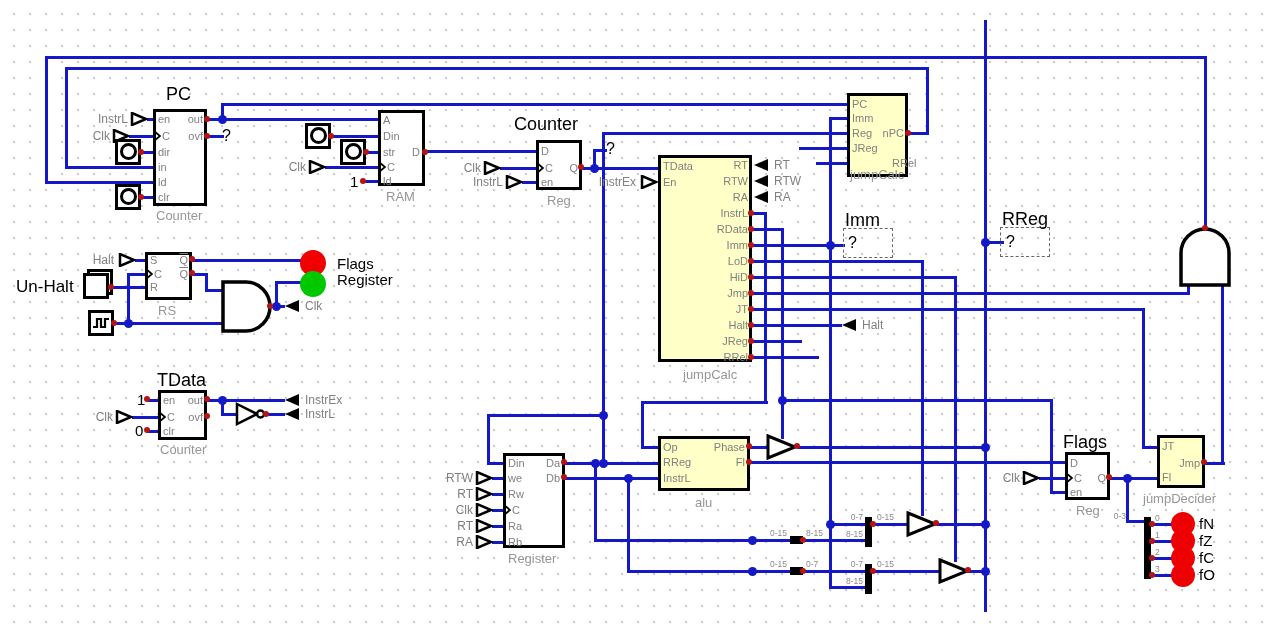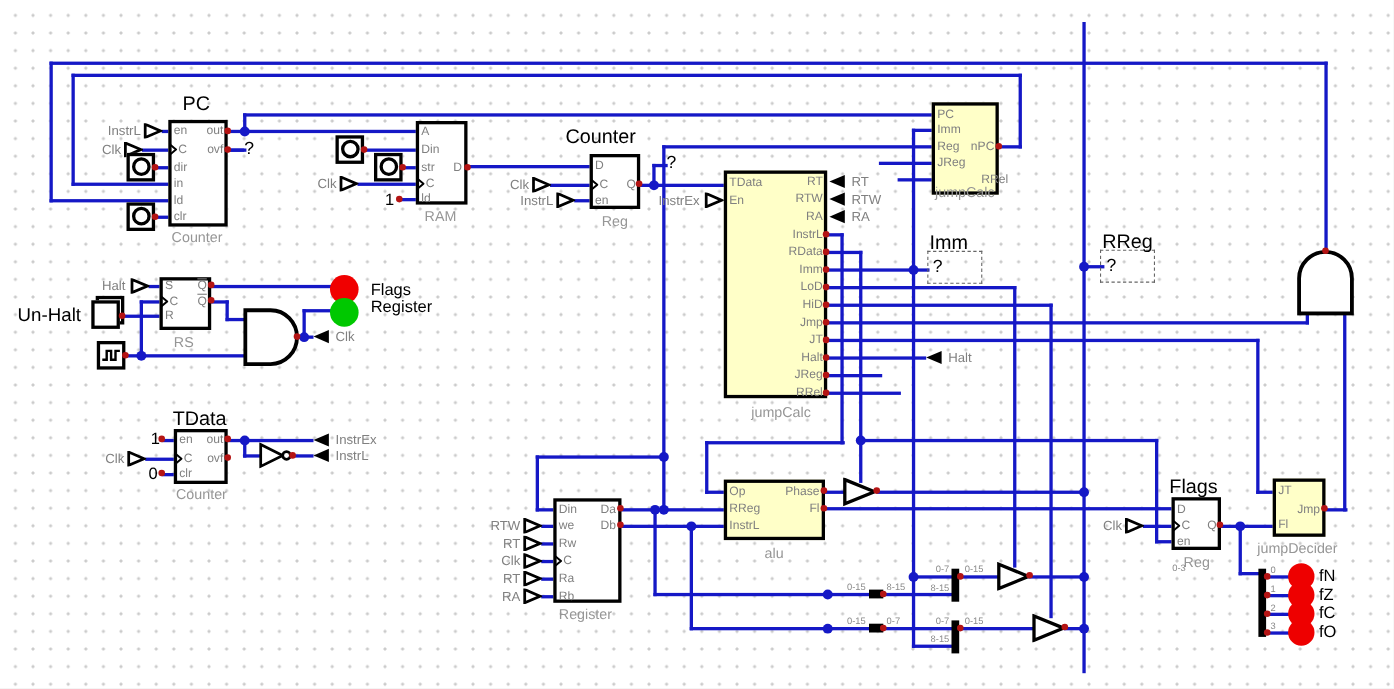--- a/index.html
+++ b/index.html
@@ -491,21 +491,21 @@
   <span class="pl" style="left:1162px;top:472px">Fl</span>
   <span class="ty" style="left:1143px;top:492px">jumpDecider</span>
   <div class="rd" style="left:1201px;top:459px"></div>
 
   <svg class="shape" style="left:1179px;top:226px" width="52" height="61">
       <path d="M2,59 V27 A24,24 0 0 1 50,27 V59 Z" fill="#fff" stroke="#000" stroke-width="3.5"></path>
     </svg>
   <div class="rd" style="left:1202px;top:225px"></div>
 
   <div class="sv" style="left:1144px;top:517px;width:7px;height:62px"></div>
-  <span class="sl ar" style="left:1054px;top:512px;width:24px">0-3</span>
+  <span class="sl ar" style="left:1102px;top:512px;width:24px">0-3</span>
   <span class="sl" style="left:1155px;top:514px">0</span>
   <span class="sl" style="left:1155px;top:531px">1</span>
   <span class="sl" style="left:1155px;top:548px">2</span>
   <span class="sl" style="left:1155px;top:565px">3</span>
   <div class="rd" style="left:1149px;top:521px"></div>
   <div class="rd" style="left:1149px;top:538px"></div>
   <div class="rd" style="left:1149px;top:555px"></div>
   <div class="rd" style="left:1149px;top:572px"></div>
   <div class="led" style="left:1171px;top:512px;width:24px;height:24px;background:#ee0000"></div>
   <div class="led" style="left:1171px;top:529px;width:24px;height:24px;background:#ee0000"></div>

